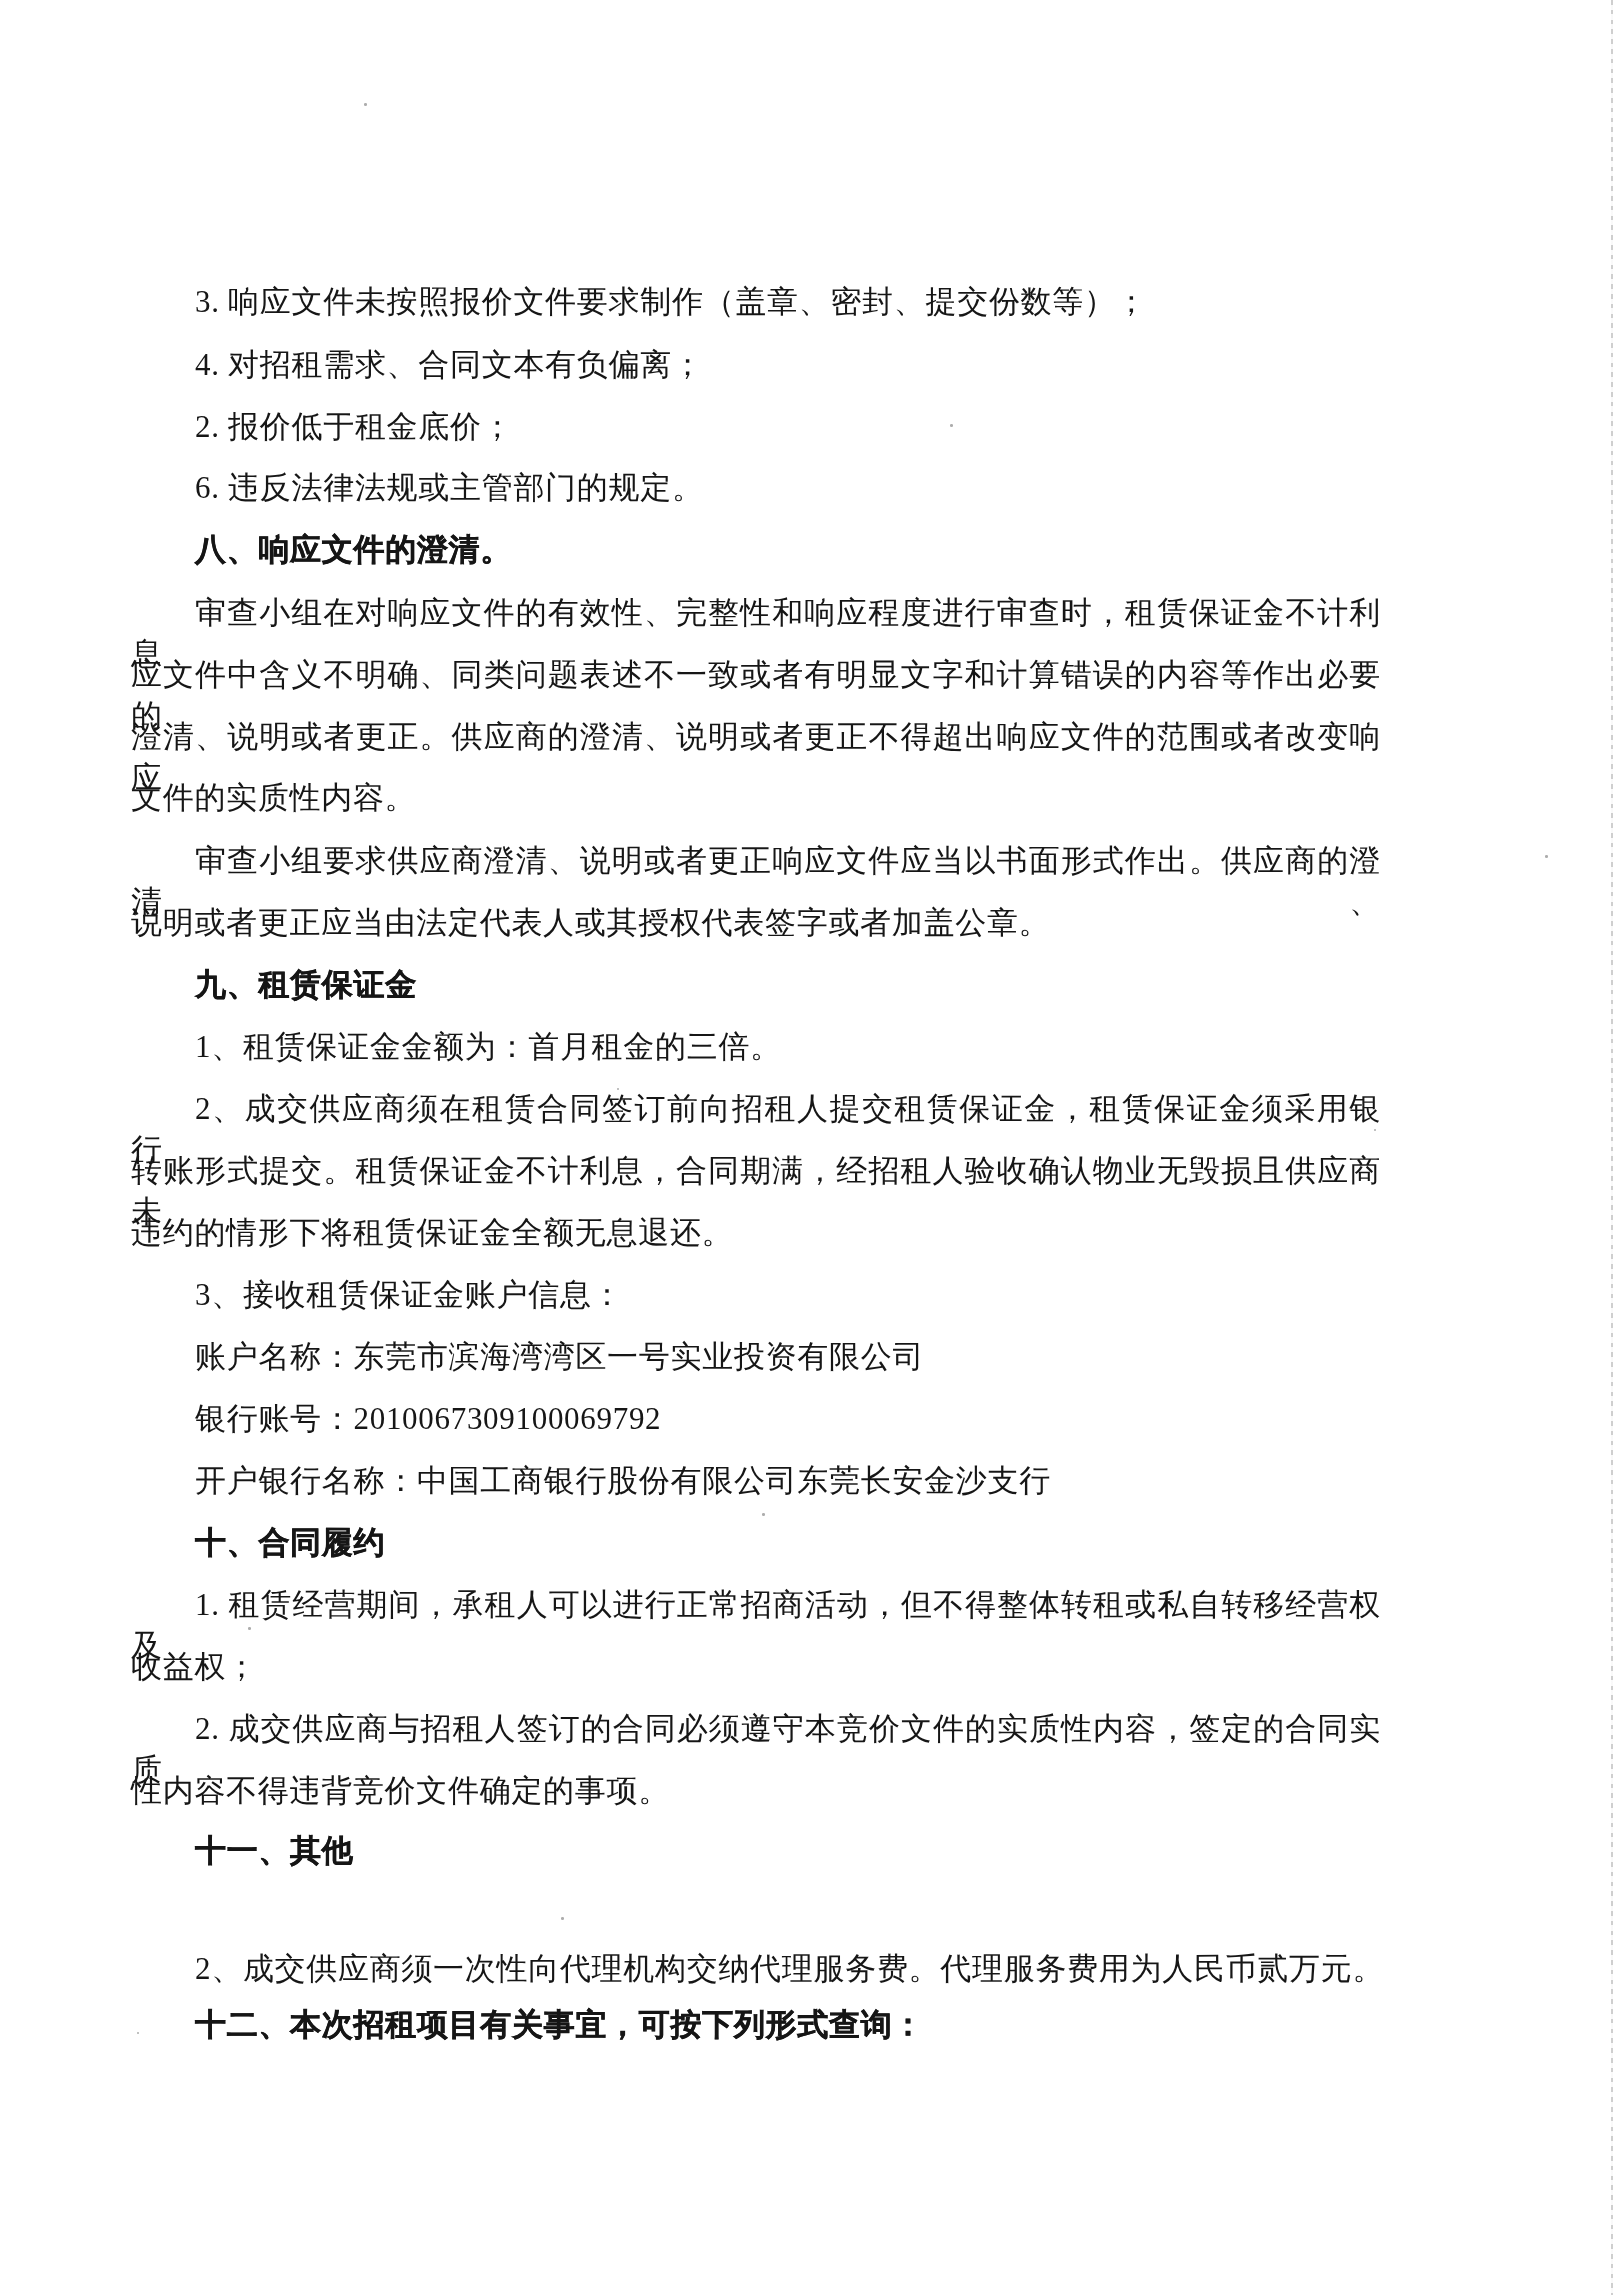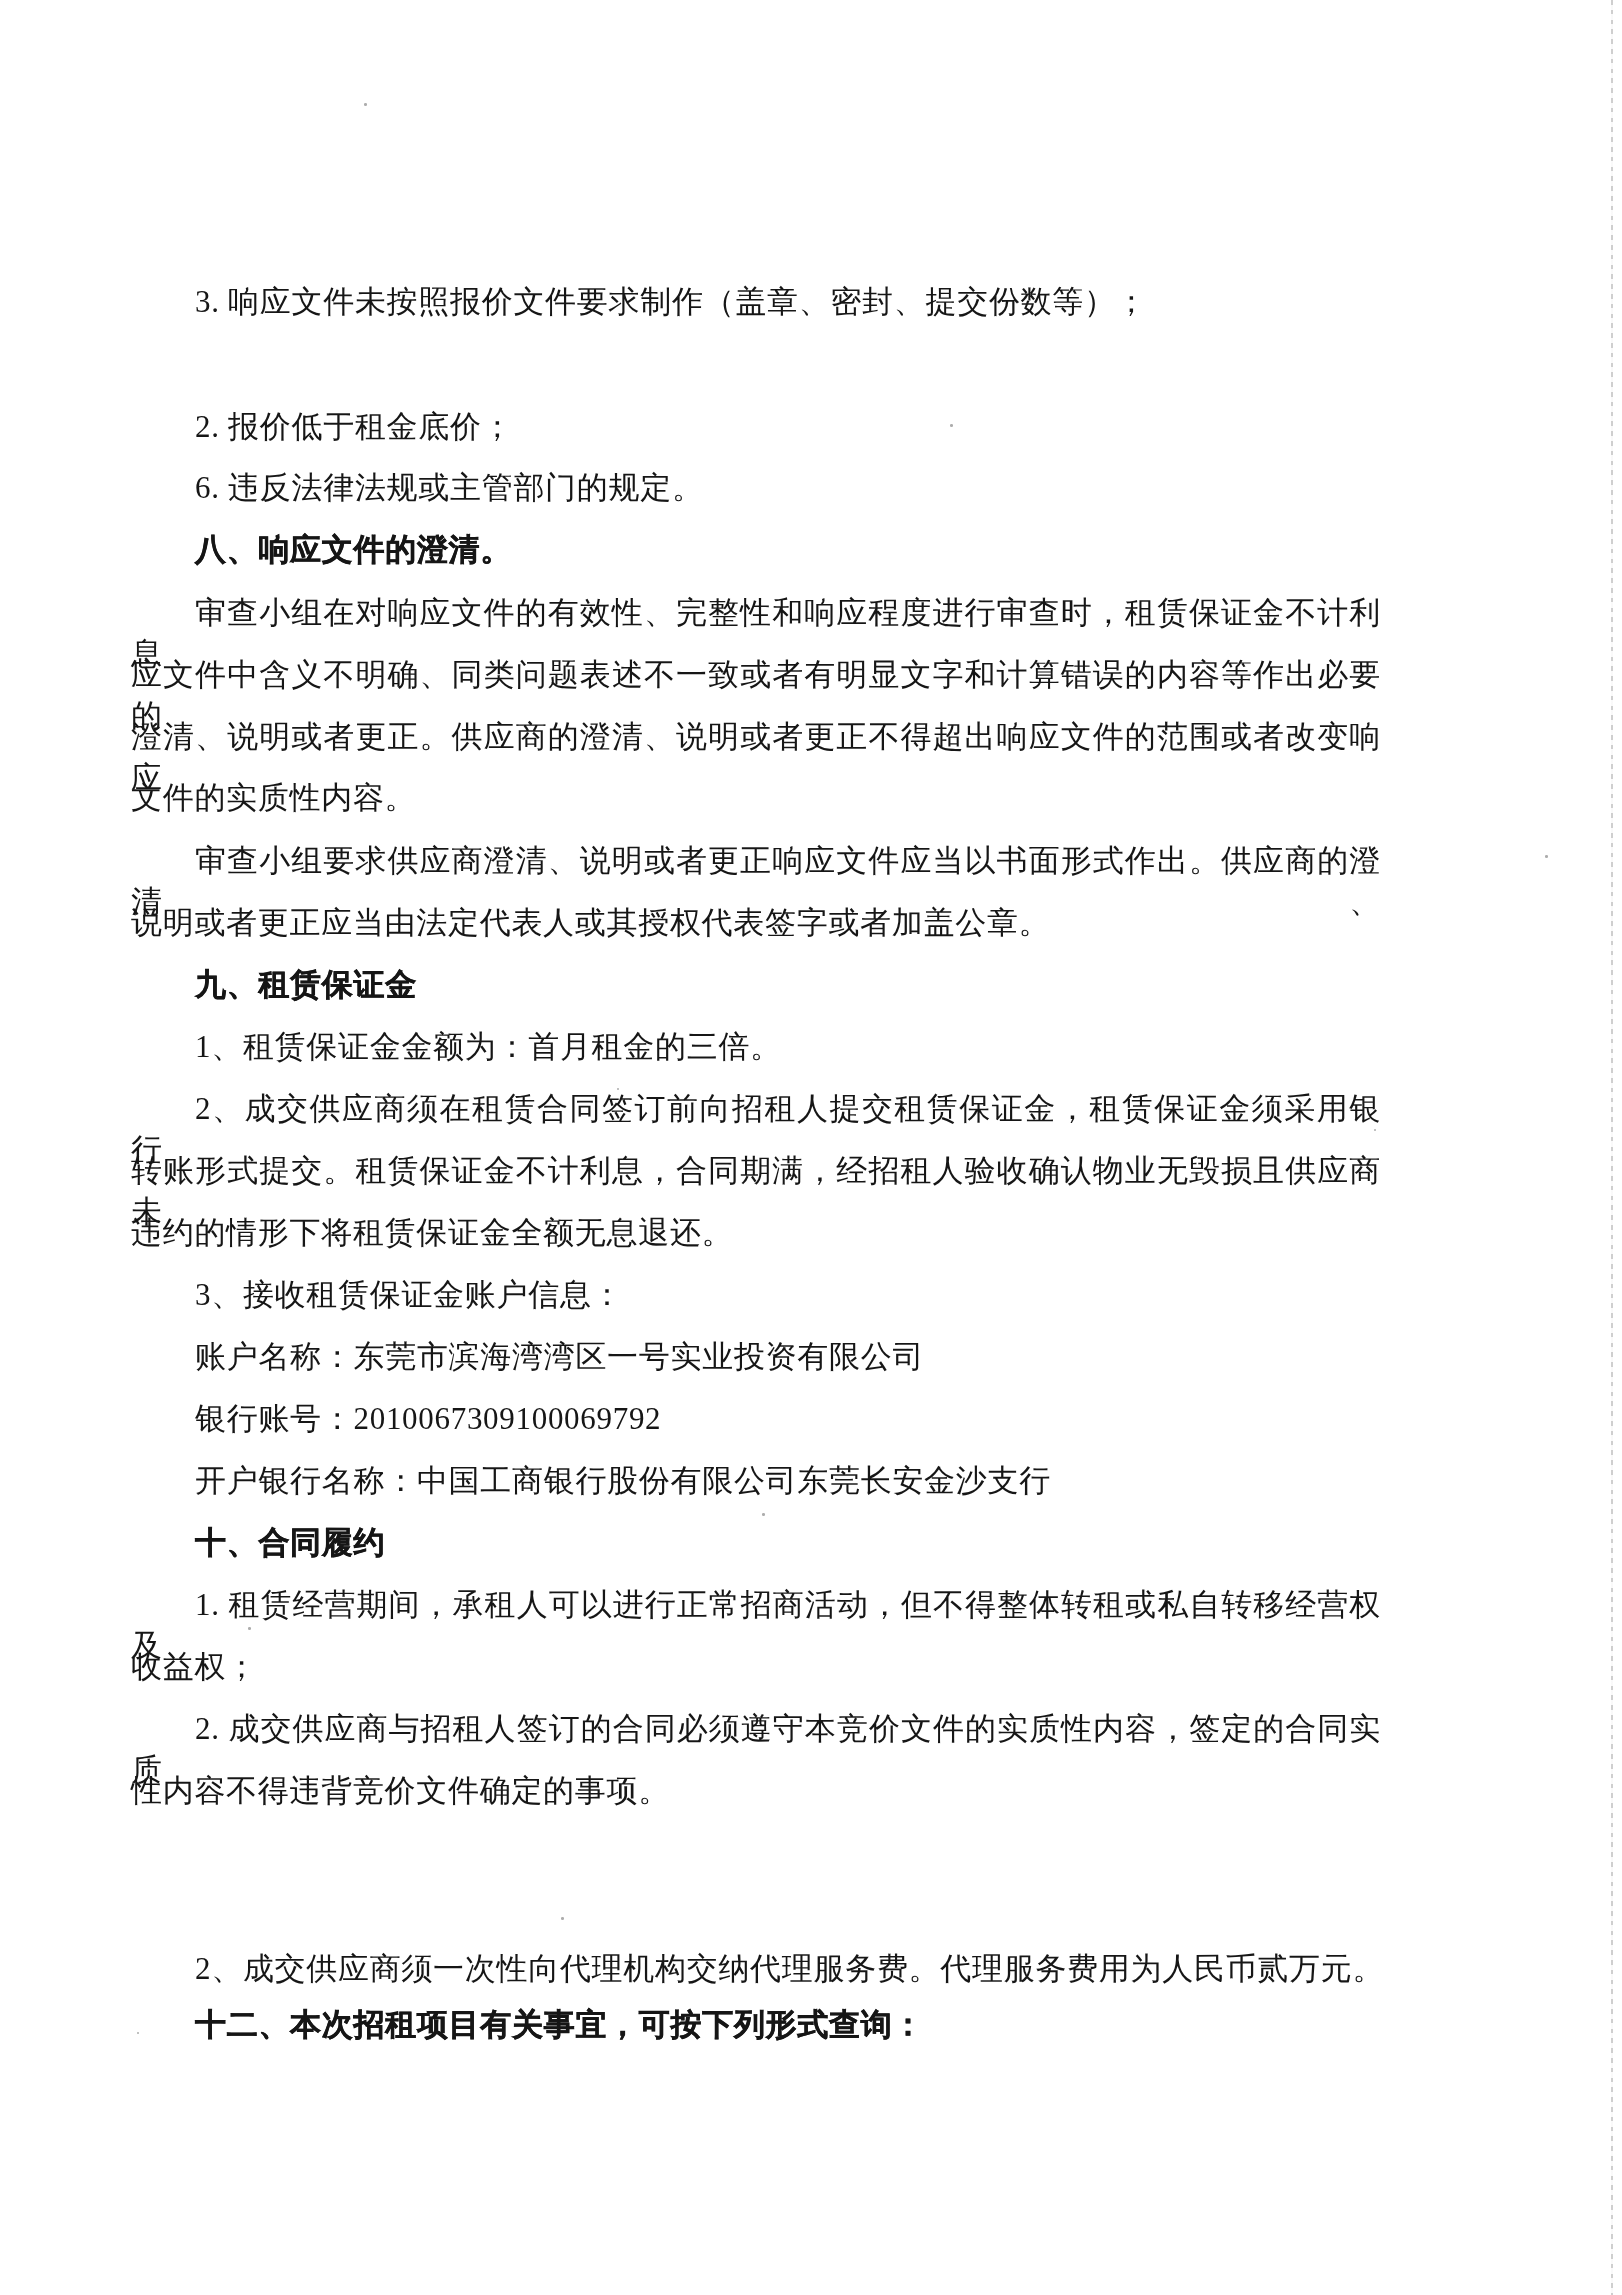--- a/index.html
+++ b/index.html
@@ -63,20 +63,21 @@
     border-radius: 50%;
     opacity: 0.45;
   }
 </style>
 </head>
 <body>
 
 <main class="page">
   <section class="doc-text">
       <div class="line indent" style="top: 281px; color: rgb(22, 22, 22);">3. 响应文件未按照报价文件要求制作（盖章、密封、提交份数等）；</div>
+      <div class="line indent" style="top: 344px; color: rgb(22, 22, 22);">4. 对招租需求、合同文本有负偏离；</div>
       <div class="line indent" style="top: 406px; color: rgb(22, 22, 22);">2. 报价低于租金底价；</div>
       <div class="line indent" style="top: 467px; color: rgb(22, 22, 22);">6. 违反法律法规或主管部门的规定。</div>
       <div class="line indent bold" style="top: 529px; color: rgb(22, 22, 22);">八、响应文件的澄清。</div>
       <div class="line indent fill" style="top: 592px; color: rgb(22, 22, 22);">审查小组在对响应文件的有效性、完整性和响应程度进行审查时，租赁保证金不计利息</div>
       <div class="line fill" style="top: 654px; color: rgb(22, 22, 22);">应文件中含义不明确、同类问题表述不一致或者有明显文字和计算错误的内容等作出必要的</div>
       <div class="line fill" style="top: 716px; color: rgb(22, 22, 22);">澄清、说明或者更正。供应商的澄清、说明或者更正不得超出响应文件的范围或者改变响应</div>
       <div class="line" style="top: 777px; color: rgb(22, 22, 22);">文件的实质性内容。</div>
       <div class="line indent fill" style="top: 840px; color: rgb(22, 22, 22);">审查小组要求供应商澄清、说明或者更正响应文件应当以书面形式作出。供应商的澄清、</div>
       <div class="line" style="top: 902px; color: rgb(22, 22, 22);">说明或者更正应当由法定代表人或其授权代表签字或者加盖公章。</div>
       <div class="line indent bold" style="top: 964px; color: rgb(22, 22, 22);">九、租赁保证金</div>
@@ -86,20 +87,21 @@
       <div class="line" style="top: 1212px; color: rgb(22, 22, 22);">违约的情形下将租赁保证金全额无息退还。</div>
       <div class="line indent" style="top: 1274px; color: rgb(22, 22, 22);">3、接收租赁保证金账户信息：</div>
       <div class="line indent" style="top: 1336px; color: rgb(22, 22, 22);">账户名称：东莞市滨海湾湾区一号实业投资有限公司</div>
       <div class="line indent" style="top: 1398px; color: rgb(22, 22, 22);">银行账号：2010067309100069792</div>
       <div class="line indent" style="top: 1460px; color: rgb(22, 22, 22);">开户银行名称：中国工商银行股份有限公司东莞长安金沙支行</div>
       <div class="line indent bold" style="top: 1522px; color: rgb(22, 22, 22);">十、合同履约</div>
       <div class="line indent fill" style="top: 1584px; color: rgb(22, 22, 22);">1. 租赁经营期间，承租人可以进行正常招商活动，但不得整体转租或私自转移经营权及</div>
       <div class="line" style="top: 1646px; color: rgb(22, 22, 22);">收益权；</div>
       <div class="line indent fill" style="top: 1708px; color: rgb(22, 22, 22);">2. 成交供应商与招租人签订的合同必须遵守本竞价文件的实质性内容，签定的合同实质</div>
       <div class="line" style="top: 1770px; color: rgb(22, 22, 22);">性内容不得违背竞价文件确定的事项。</div>
+      <div class="line indent bold" style="top: 1830px; color: rgb(22, 22, 22);">十一、其他</div>
       <div class="line indent" style="top: 1948px; color: rgb(22, 22, 22); text-align: center;">2、成交供应商须一次性向代理机构交纳代理服务费。代理服务费用为人民币贰万元。</div>
       <div class="line indent bold" style="top: 2004px; color: rgb(22, 22, 22);">十二、本次招租项目有关事宜，可按下列形式查询：</div>
     </section>
   <div class="edge-line" style="left: 1611px;"></div>
 <div class="speck" style="left: 364px; top: 103px; width: 2.6px; height: 2.6px;"></div>
     <div class="speck" style="left: 950px; top: 424px; width: 2.6px; height: 2.6px;"></div>
     <div class="speck" style="left: 1545px; top: 855px; width: 2.6px; height: 2.6px;"></div>
     <div class="speck" style="left: 617px; top: 1088px; width: 2px; height: 2px;"></div>
     <div class="speck" style="left: 1374px; top: 1129px; width: 2px; height: 2px;"></div>
     <div class="speck" style="left: 762px; top: 1513px; width: 2.6px; height: 2.6px;"></div>

